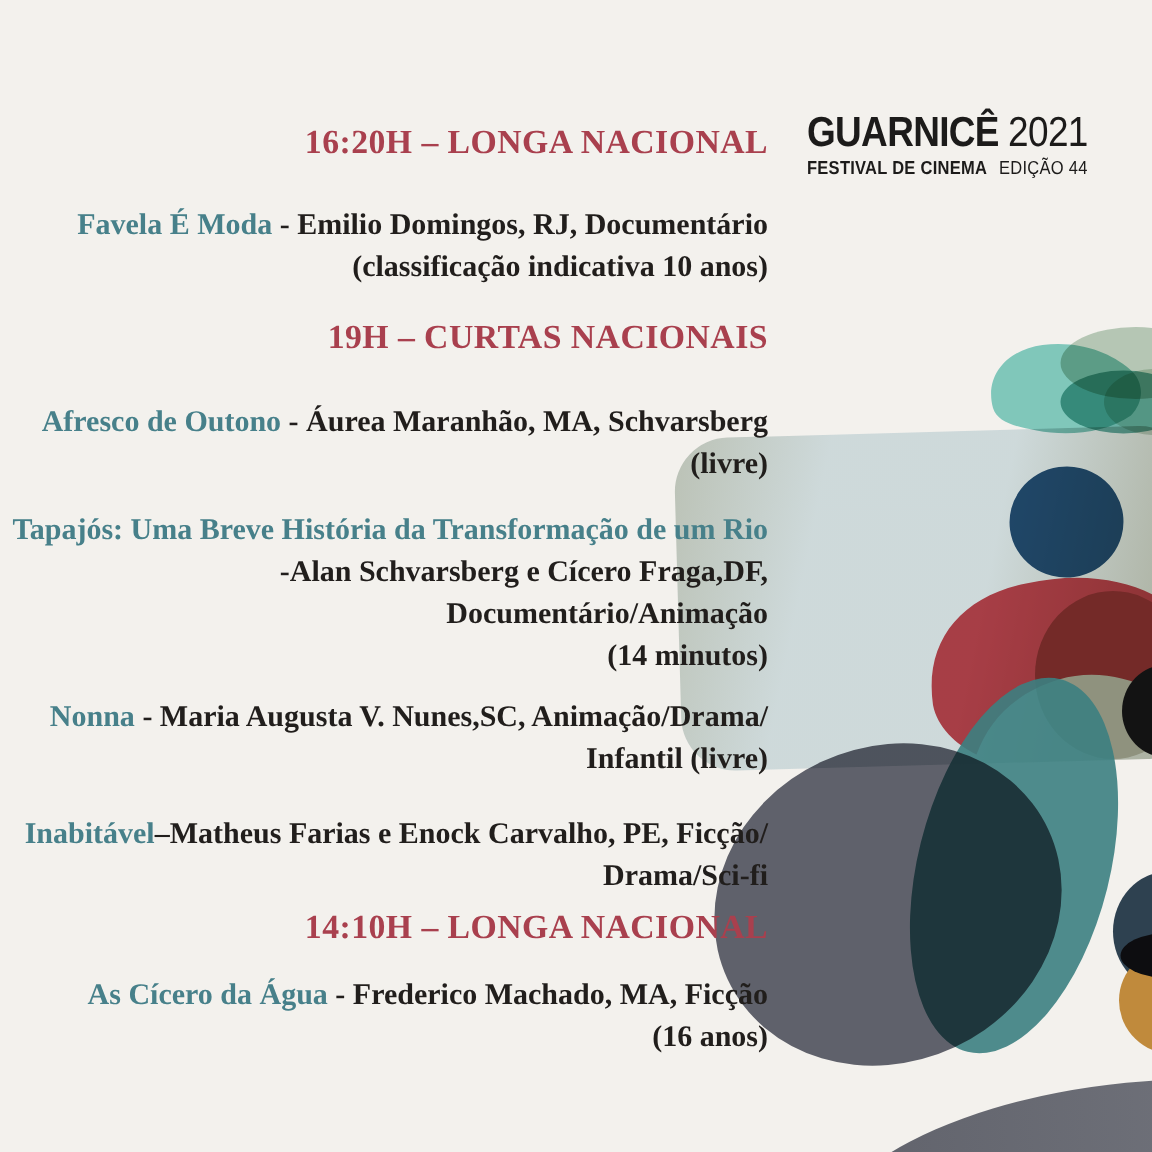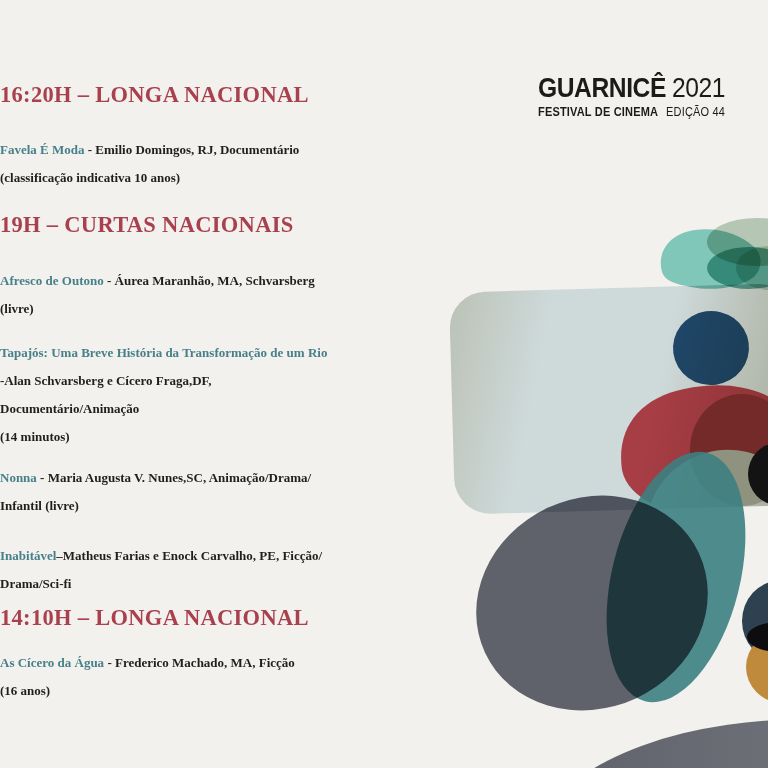--- a/index.html
+++ b/index.html
@@ -18,29 +18,29 @@
   }
   .logo-line1{display:flex;align-items:baseline;gap:7px;}
   .logo-main{font-size:28px;font-weight:700;letter-spacing:-0.5px;}
   .logo-year{font-size:28px;font-weight:500;letter-spacing:-0.5px;}
   .logo-line2{display:flex;gap:9px;margin-top:1px;}
   .logo-sub-l{font-size:12.5px;font-weight:700;letter-spacing:0.2px;}
   .logo-sub-r{font-size:12.5px;font-weight:400;letter-spacing:0.2px;}
   
   .program{
     position:absolute;left:0;top:0;width:512px;z-index:2;
-    padding-top:81px;text-align:left;
+    padding-top:81px;text-align:right;
   }
   .sec{font-weight:700;}
   .sec .line{line-height:28px;white-space:nowrap;}
   .hdr{
     color:#a9404e;font-size:22.5px;line-height:28px;
     letter-spacing:0.3px;white-space:nowrap;
   }
-  .film{color:#211e1c;font-size:13px;}
+  .film{color:#211e1c;font-size:20px;}
   .film .ttl{color:#47808a;}
 </style>
 </head>
 <body>
 
 <svg class="artwork" viewBox="0 0 768 768" width="768" height="768" aria-hidden="true">
   <defs>
     <linearGradient id="gRect" x1="0" y1="0" x2="1" y2="0.15">
       <stop offset="0" stop-color="#b7beb2"></stop>
       <stop offset="0.3" stop-color="#cbd7d9"></stop>

